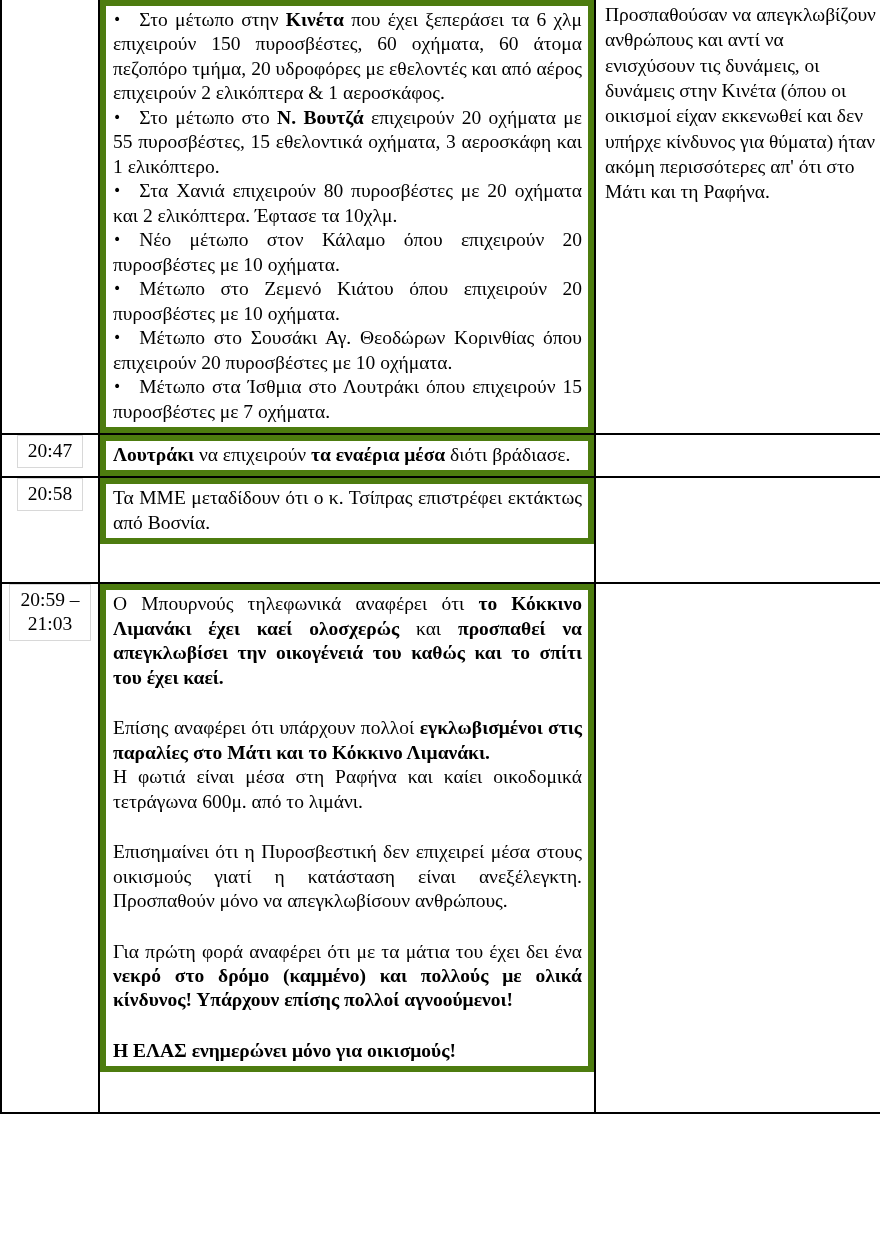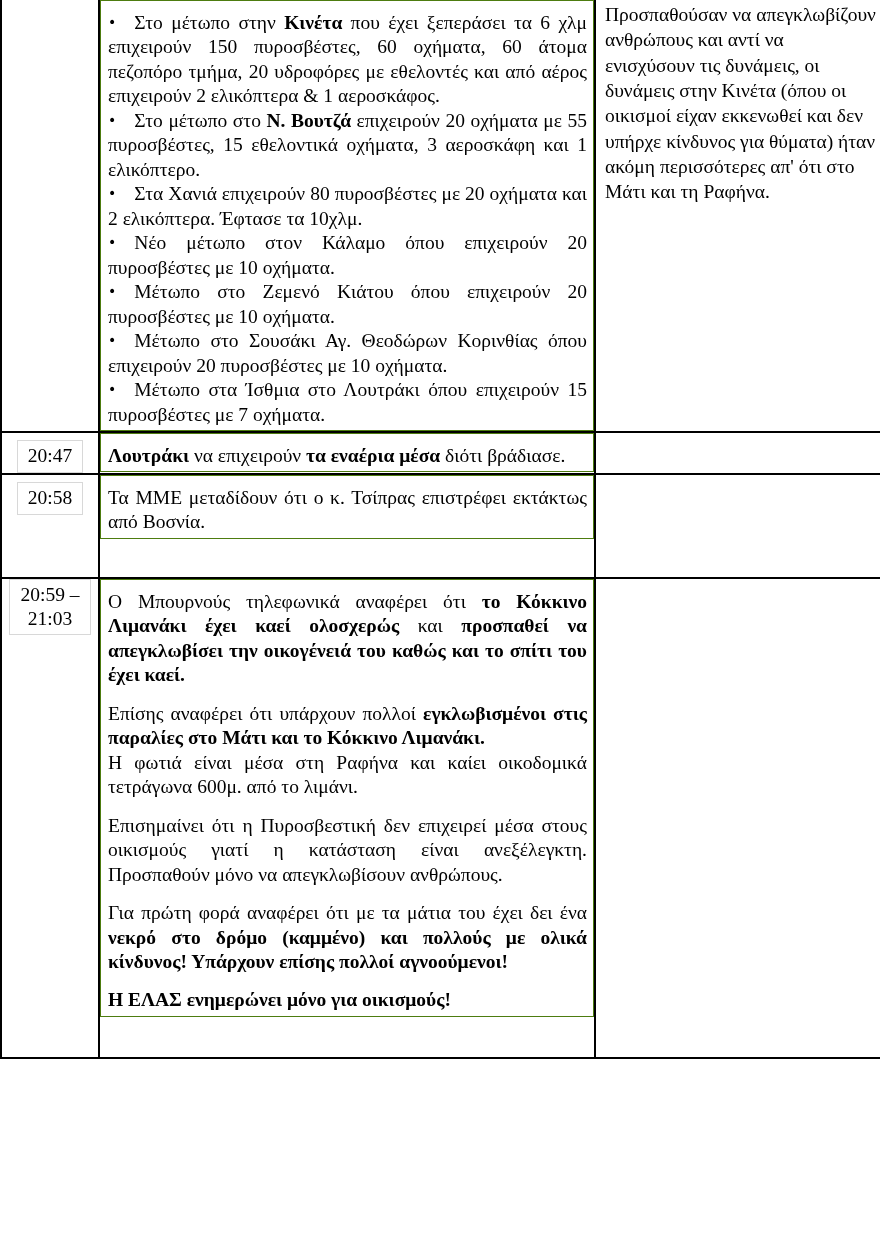--- a/index.html
+++ b/index.html
@@ -53,45 +53,45 @@
     border: 1px solid #d8d8d8;
     padding: 3px 10px 4px 10px;
     font-size: 19.5px;
     line-height: 1.22;
     white-space: pre-line;
     text-align: center;
     background: #ffffff;
   }
   .time-wrap {
     display: flex;
-    align-items: flex-end;
+    align-items: flex-start;
     justify-content: center;
     height: 100%;
     min-height: 40px;
   }
   .cell-body {
-    border: 1px solid #4d7c0f;
-    padding: 10px 6px 3px 7px;
+    border: 6px solid #4d7c0f;
+    padding: 2px 6px 3px 7px;
     font-size: 19.5px;
     line-height: 1.255;
     text-align: justify;
     text-justify: inter-word;
     background: #ffffff;
   }
   .cell-body.notes {
     text-align: left;
     border: none;
     padding: 2px 8px 3px 9px;
     line-height: 1.30;
   }
   .cell-body p {
     margin: 0;
   }
   .cell-body p.spaced {
-    margin-top: 14px;
+    margin-top: 26px;
   }
   .bullet-line {
     margin: 0;
     text-align: justify;
     text-justify: inter-word;
     text-indent: 0;
     padding-left: 0;
   }
   .bullet-line .bullet {
     font-family: "DejaVu Sans", sans-serif;

